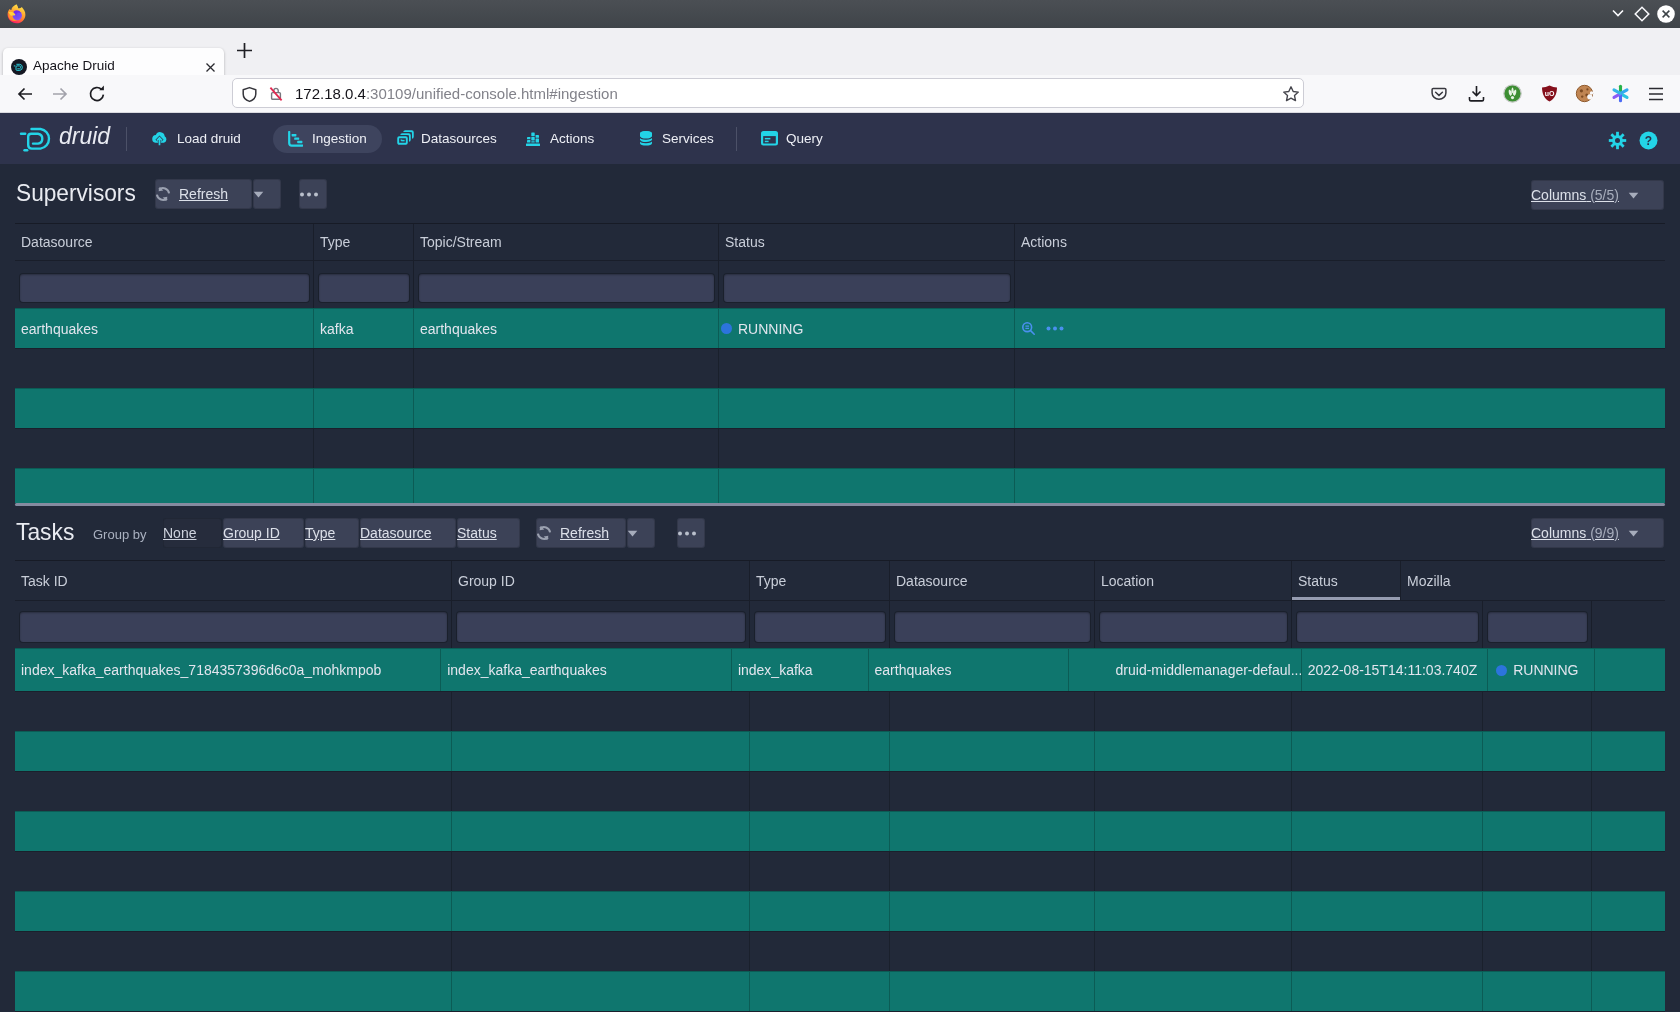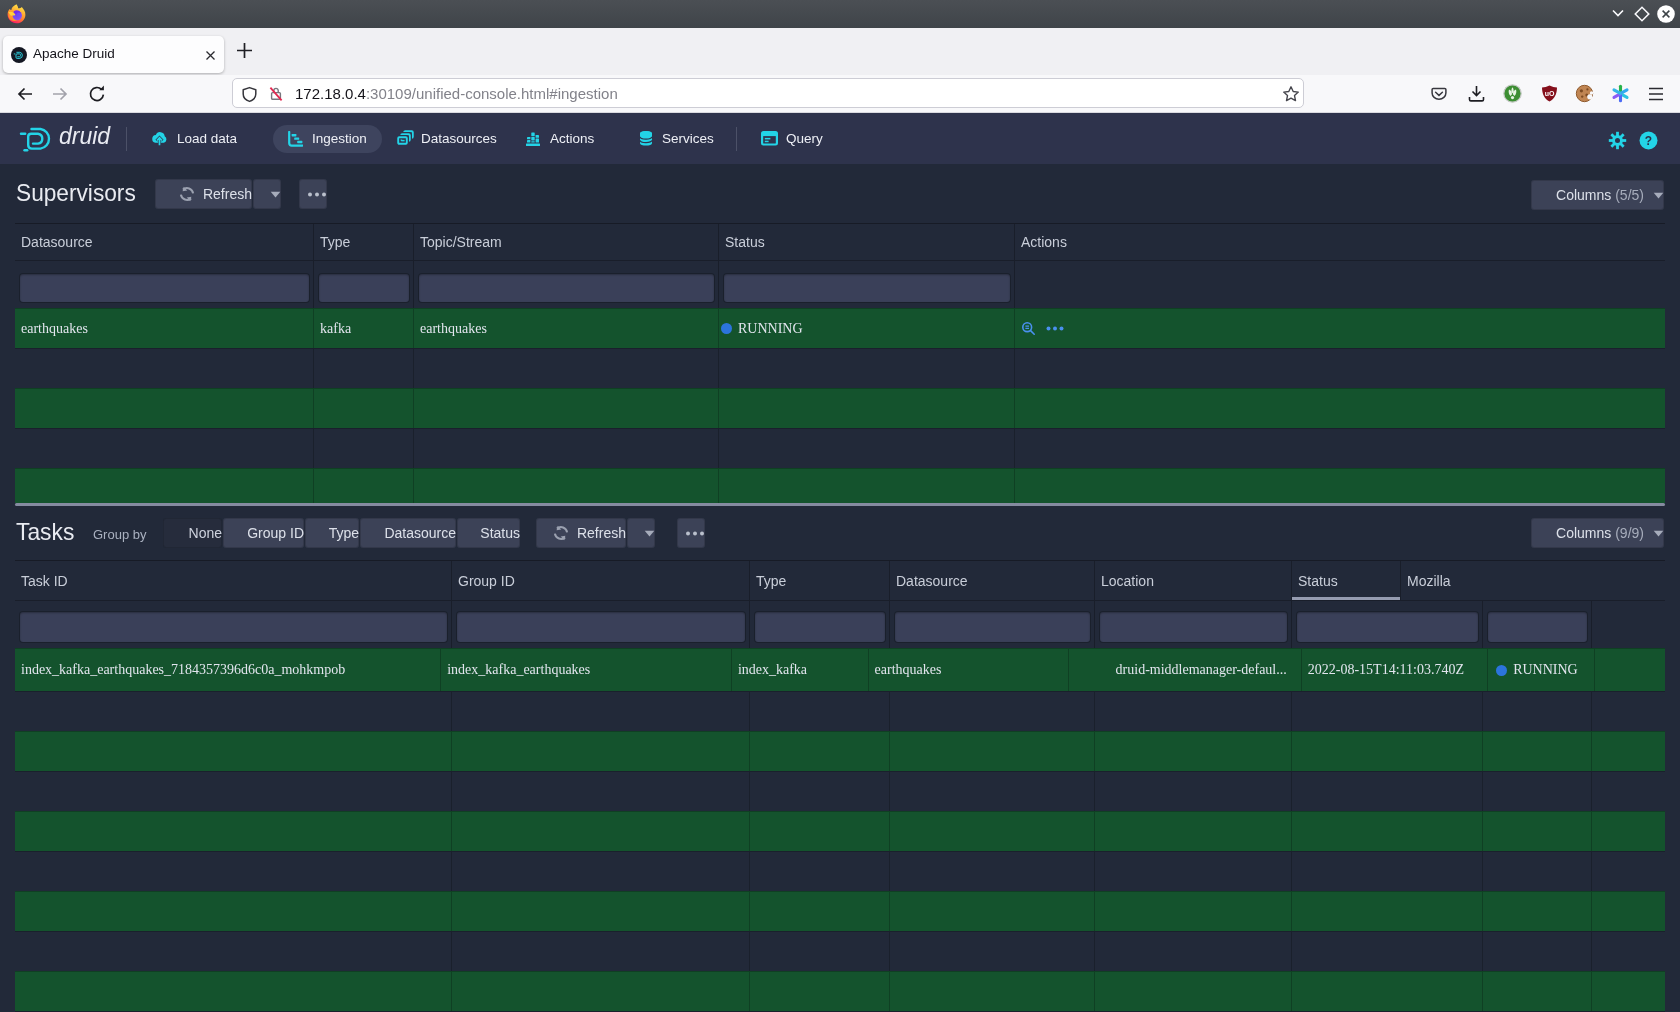--- a/index.html
+++ b/index.html
@@ -5,21 +5,21 @@
 * { margin:0; padding:0; box-sizing:border-box; }
 html,body { width:1680px; height:1012px; overflow:hidden; background:#222939;
   font-family:"Liberation Sans", sans-serif; }
 
 
 #titlebar { position:absolute; left:0; top:0; width:1680px; height:28px;
   background:linear-gradient(#4b4f54,#3f4449); }
 #titlebar .title { position:absolute; left:0; right:0; top:7px; text-align:center;
   color:#fbfbfe; font-size:13px; }
 #tabbar { position:absolute; left:0; top:28px; width:1680px; height:47px; background:#f0f0f3; }
-#tab { position:absolute; left:3px; top:8px; width:221px; height:37px; background:#fdfdfe;
+#tab { position:absolute; left:3px; top:20px; width:221px; height:37px; background:#fdfdfe;
   border-radius:5px; box-shadow:0 1px 3px rgba(0,0,0,.28);padding-left:30px; }
 #tab .label { position:absolute; left:30px; top:11px; font-size:13.5px; color:#14131a; line-height:1.1; }
 #toolbar { position:absolute; left:0; top:75px; width:1680px; height:38px; background:#f8f8fa;
   border-bottom:1px solid #dadae0; }
 #urlbar { position:absolute; left:232px; top:3px; width:1072px; height:30px; background:#fff;
   border:1px solid #cdcdd5; border-radius:5px;padding-left:16px; }
 #urltext { position:absolute; left:62px; top:6px; font-size:15px; color:#15141a; white-space:nowrap; }
 #urltext .dim { color:#82828a; }
 
 
@@ -28,39 +28,39 @@
   color:#e9ebf2; letter-spacing:0px; }
 .navtext { position:absolute; top:18px; font-size:13.5px; color:#eef0f6; }
 .vsep { position:absolute; top:14px; width:1px; height:24px; background:#4c5168; }
 #pill { position:absolute; left:273px; top:12px; width:109px; height:28px;
   background:#3e445e; border-radius:14px; }
 
 
 .h1 { position:absolute; font-size:24px; color:#e9ebf1; font-weight:400; line-height:1; }
 .icon { position:absolute; }
 .btn { position:absolute; background:#3c4257; border-radius:3px; color:#dce0e9;
-  font-size:14px; display:flex; align-items:center; justify-content:flex-end;
-  box-shadow:inset 0 0 0 1px rgba(17,20,24,.2); }
+  font-size:14px; display:flex; align-items:center; justify-content:flex-start;
+  box-shadow:inset 0 0 0 1px rgba(17,20,24,.2);text-decoration:underline; }
 .btn .muted { color:#a7adbc; }
 .grpbtn { height:30px; top:518px; font-size:14px; }
 .grpbtn.active { background:#262c3c; color:#ced3de; }
 
 
 .tbl { position:absolute; left:15px; width:1650px; }
 .thead { position:relative; border-top:1px solid rgba(0,0,0,.32); display:flex; }
 .th { font-size:14px; color:#c9ced9; padding-left:6px; display:flex; align-items:center;
   border-right:1px solid rgba(0,0,0,.26); }
 .th:last-child, .td:last-child { border-right:none; }
 .tfilter { display:flex; border-top:1px solid rgba(0,0,0,.26); }
 .tf { position:relative; border-right:1px solid rgba(0,0,0,.26); }
 .tf:last-child { border-right:none; }
 .finput { position:absolute; left:5px; background:#3a4059; border-radius:3px;
   box-shadow:inset 0 1px 2px rgba(0,0,0,.3), 0 0 0 1px rgba(0,0,0,.22); }
 .trow { display:flex; border-top:1px solid rgba(0,0,0,.22); height:40px; }
-.trow.light { background:#14532d;font-family:Liberation Serif, serif; }
+.trow.light { background:#0f766e; }
 .trow.dark { background:transparent; }
 .td { font-size:14px; color:#e2e5ee; padding-left:6px; display:flex; align-items:center;
   border-right:1px solid rgba(0,0,0,.22); white-space:nowrap; overflow:hidden; }
 .dot { width:11px; height:11px; border-radius:50%; background:#2c74dc; margin-right:6px; flex:none; }
 #hscroll { position:absolute; left:15px; top:503px; width:1650px; height:3px;
   background:#858ba0; border-radius:1.5px; }
 </style>
 </head>
 <body>
 
@@ -200,21 +200,21 @@
   <div class="vsep" style="left:126px;"></div>
   <svg class="icon" style="left:151px; top:18px;" width="17" height="15" viewBox="0 0 17 15">
     <path d="M13.7 5.3 A4.6 4.6 0 0 0 4.8 4.1 A3.9 3.9 0 0 0 4.3 11.8 H12.9 A3.6 3.6 0 0 0 13.7 5.3 Z" fill="#23d4e7"></path>
     <g stroke="#2e334c" stroke-width="2.6" fill="none">
       <path d="M8.5 14.6 V7.2 M5.4 9.6 L8.5 6.4 L11.6 9.6"></path>
     </g>
     <g stroke="#23d4e7" stroke-width="1.7" fill="none">
       <path d="M8.5 14.2 V7.4 M5.9 9.5 L8.5 6.8 L11.1 9.5"></path>
     </g>
   </svg>
-  <div class="navtext" style="left:177px;">Load data</div>
+  <div class="navtext" style="left:177px;">Load druid</div>
   <div id="pill"></div>
   <svg class="icon" style="left:287px; top:18px;" width="16" height="16" viewBox="0 0 16 16">
     <path d="M2.2 1 V12 Q2.2 14.6 4.8 14.6 H15.4" fill="none" stroke="#23d4e7" stroke-width="2.2" stroke-linecap="round"></path>
     <g fill="#23d4e7">
       <rect x="4.6" y="3" width="4.8" height="2.4" rx=".6"></rect>
       <rect x="7.2" y="6.4" width="5" height="2.4" rx=".6"></rect>
       <rect x="10.2" y="9.8" width="5.2" height="2.4" rx=".6"></rect>
     </g>
   </svg>
   <div class="navtext" style="left:312px;">Ingestion</div>

